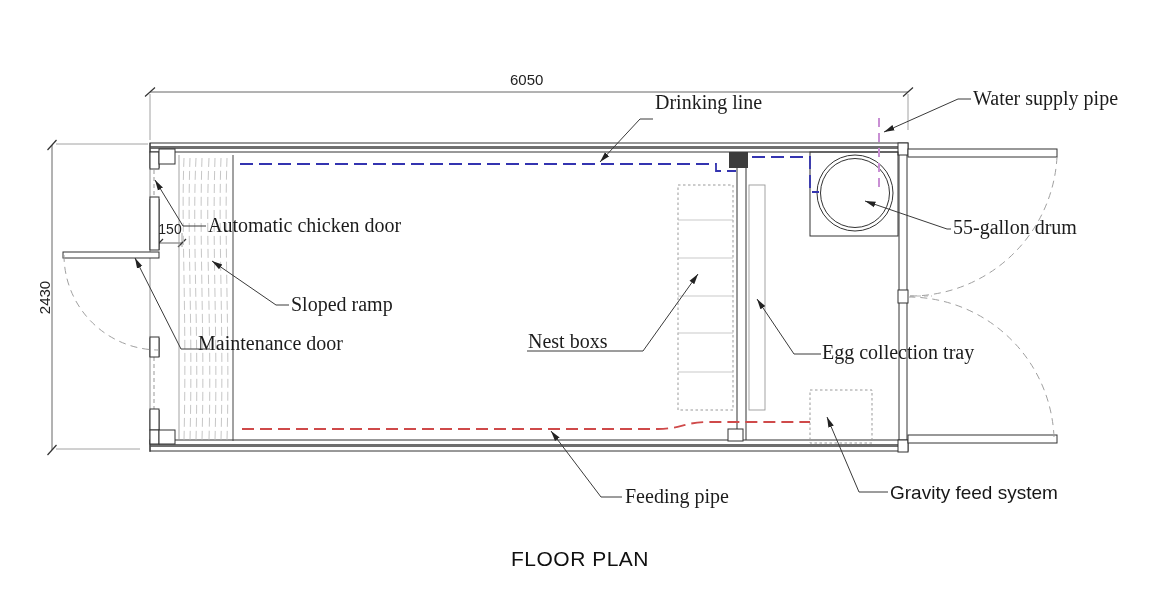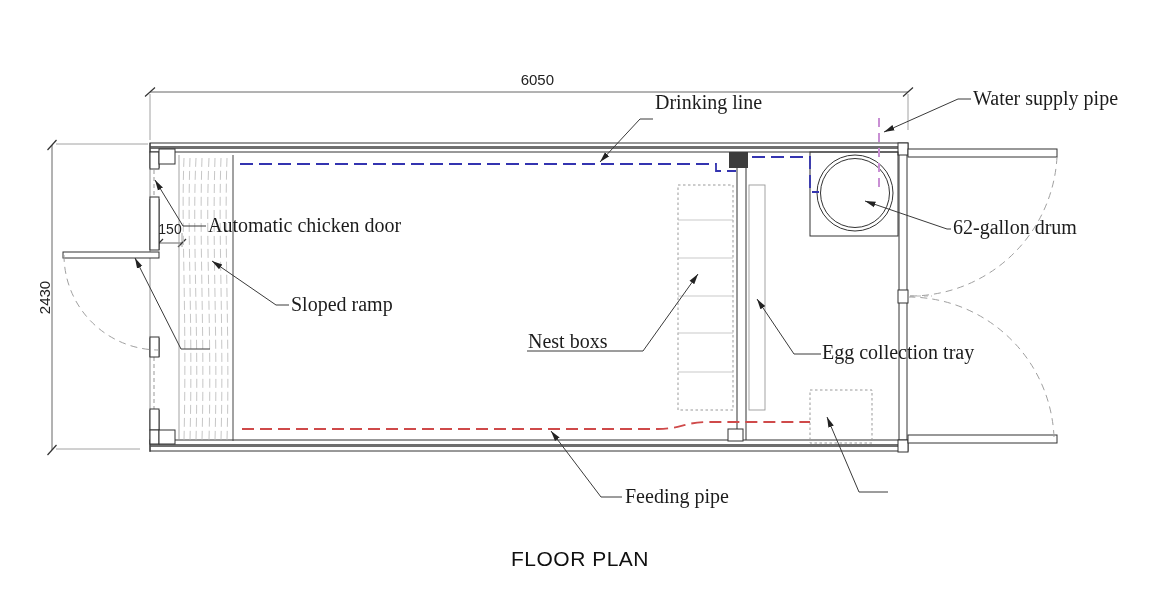--- a/index.html
+++ b/index.html
@@ -161,24 +161,26 @@
       <path d="M757,299 L794,354 H821" marker-start="url(#arrow)"></path>
       <path d="M551,431 L601,497 H622" marker-start="url(#arrow)"></path>
       <path d="M827,417 L859,492 H888" marker-start="url(#arrow)"></path>
     </g>
   </svg>
 
   <div class="lbl" style="left:655px;top:92px;">Drinking line</div>
   <div class="lbl" style="left:973px;top:88px;">Water supply pipe</div>
   <div class="lbl" style="left:208px;top:215px;">Automatic chicken door</div>
   <div class="lbl" style="left:291px;top:294px;">Sloped ramp</div>
+  <div class="lbl" style="left:198px;top:333px;">Maintenance door</div>
   <div class="lbl" style="left:528px;top:331px;">Nest boxs</div>
   <div class="lbl" style="left:822px;top:342px;">Egg collection tray</div>
-  <div class="lbl" style="left:953px;top:217px;">62-gallon drum</div>
+  <div class="lbl" style="left:953px;top:217px;">55-gallon drum</div>
   <div class="lbl" style="left:625px;top:486px;">Feeding pipe</div>
+  <div class="lbl sans" style="left:890px;top:483px;">Gravity feed system</div>
 
-  <div class="dim" style="left:510px;top:72px;width:44px;text-align:right;">6050</div>
+  <div class="dim" style="left:510px;top:72px;width:44px;text-align:left;">6050</div>
   <div class="dim rot" style="left:14px;top:290px;width:60px;text-align:center;">2430</div>
   <div class="dim small" style="left:152px;top:222px;width:36px;text-align:center;">150</div>
 
   <div class="title" style="left:505px;top:547px;width:150px;text-align:center;">FLOOR PLAN</div>
 
 </div>
 
 </body></html>

